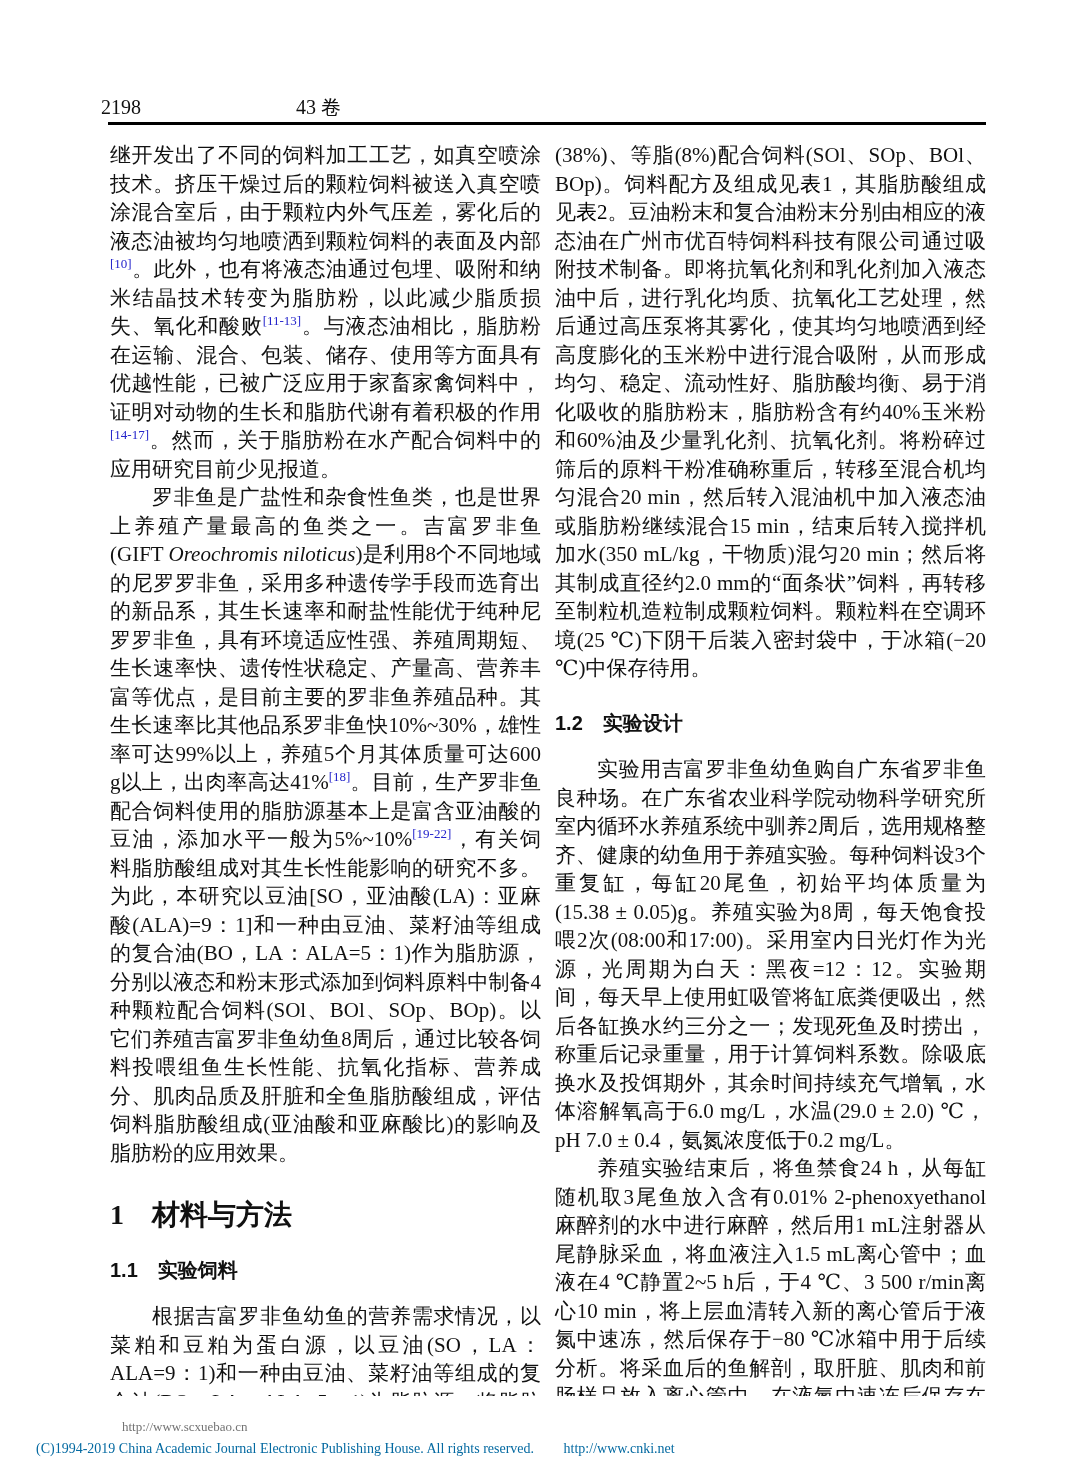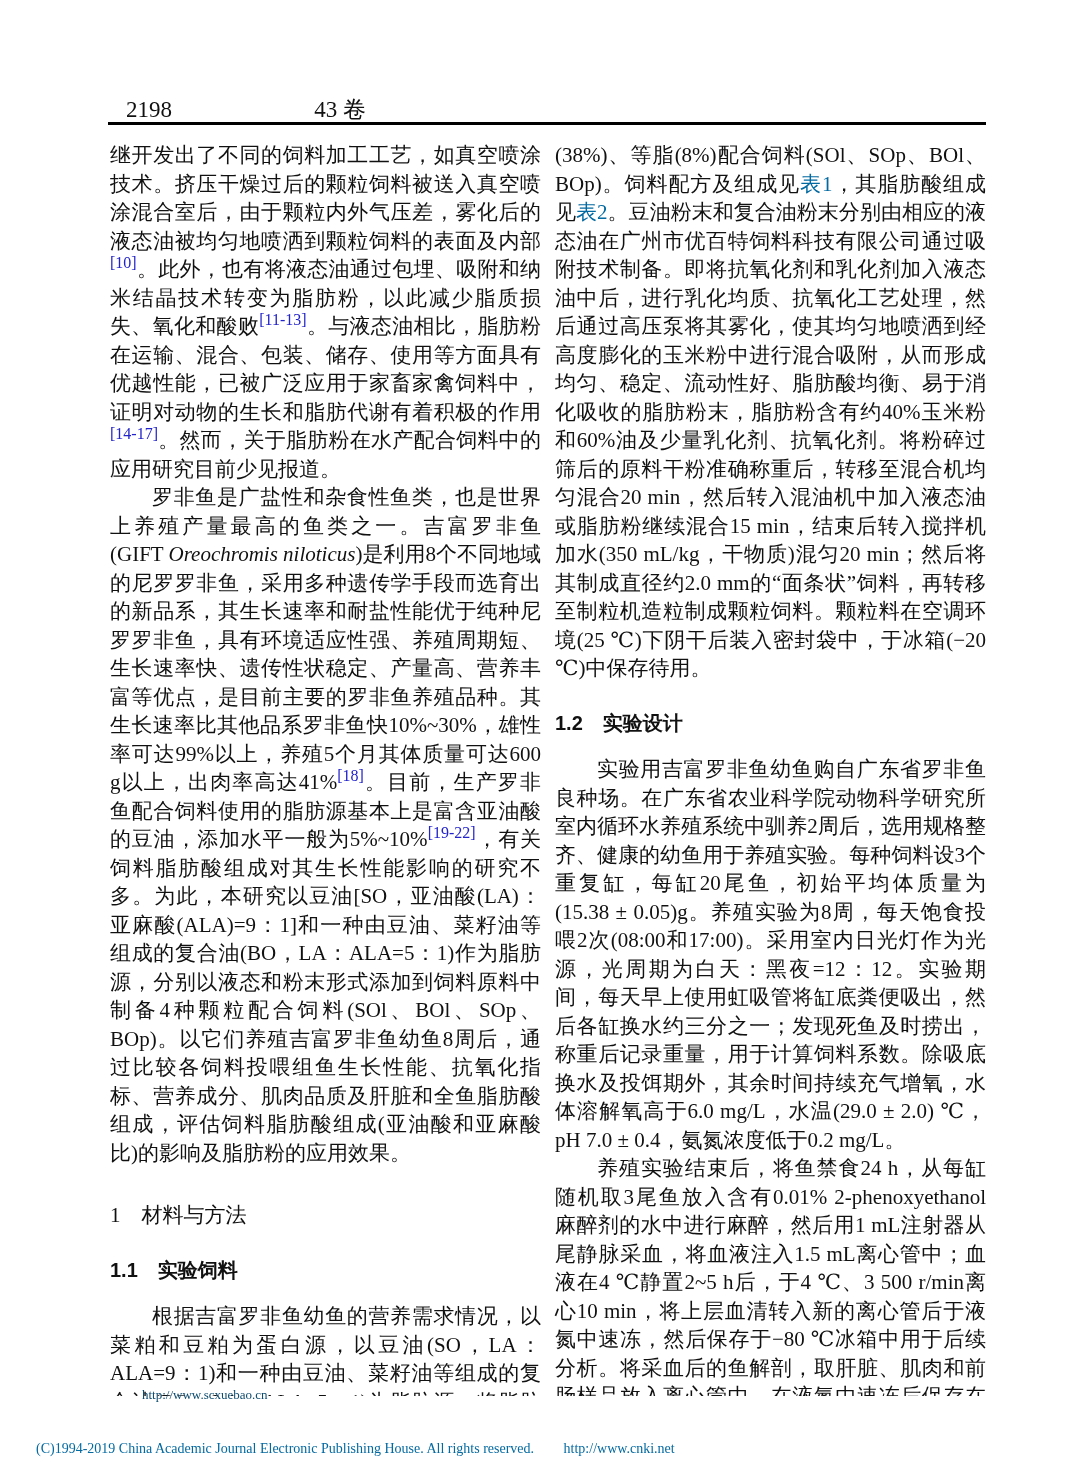--- a/index.html
+++ b/index.html
@@ -1,35 +1,35 @@
 <!DOCTYPE html>
 <html><head>
 <meta charset="utf-8">
 <style>
   html,body{margin:0;padding:0;background:#ffffff;}
   .page{position:relative;width:1084px;height:1473px;background:#ffffff;overflow:hidden;
         font-family:"Liberation Serif","DejaVu Serif",serif;color:#111111;}
   
-  .header{position:absolute;top:94px;left:126px;width:876px;display:flex;align-items:baseline;font-size:23px;}
+  .header{position:absolute;top:94px;left:101px;width:876px;display:flex;align-items:baseline;font-size:20px;}
   .header .hl{width:120px;text-align:left;}
   .header .hc{flex:1;text-align:center;letter-spacing:13px;}
   .header .hr{width:120px;text-align:right;}
   .rule{position:absolute;top:122px;left:108px;width:878px;height:3px;background:#000000;}
   
   .columns{position:absolute;top:141px;left:110px;width:876px;height:1255px;overflow:hidden;display:flex;gap:14px;}
   .col{flex:1;min-width:0;text-align:justify;font-size:21px;line-height:28.5px;}
   p.para{margin:0;padding:0;}
   p.para.indent{text-indent:2em;}
-  .sec-heading{font-size:21px;font-weight:normal;margin:34px 0 10px 0;}
+  .sec-heading{font-size:28px;font-weight:bold;margin:34px 0 10px 0;}
   .sub-heading{font-family:"Liberation Sans","DejaVu Sans",sans-serif;font-weight:bold;font-size:20px;margin:26px 0 18px 0;}
-  sup.ref{color:#2323cb;font-size:16px;line-height:0;vertical-align:super;}
-  .tlink{color:#0369a1;}
+  sup.ref{color:#2323cb;font-size:13px;line-height:0;vertical-align:super;}
+  .tlink{color:#000000;}
   .species{font-style:italic;}
   
-  .site-url{position:absolute;left:122px;top:1387px;color:#0c4a6e;font-size:13px;margin-left:20px;}
+  .site-url{position:absolute;left:122px;top:1419px;color:#737373;font-size:13px;}
   .copyright{position:absolute;left:36px;top:1441px;width:1020px;font-size:14px;color:#0369a1;white-space:nowrap;}
   .copyright .cnki{margin-left:26px;}
 </style>
 </head>
 <body>
 
 <div class="page">
 
   <div class="header">
     <span class="hl">2198</span>

